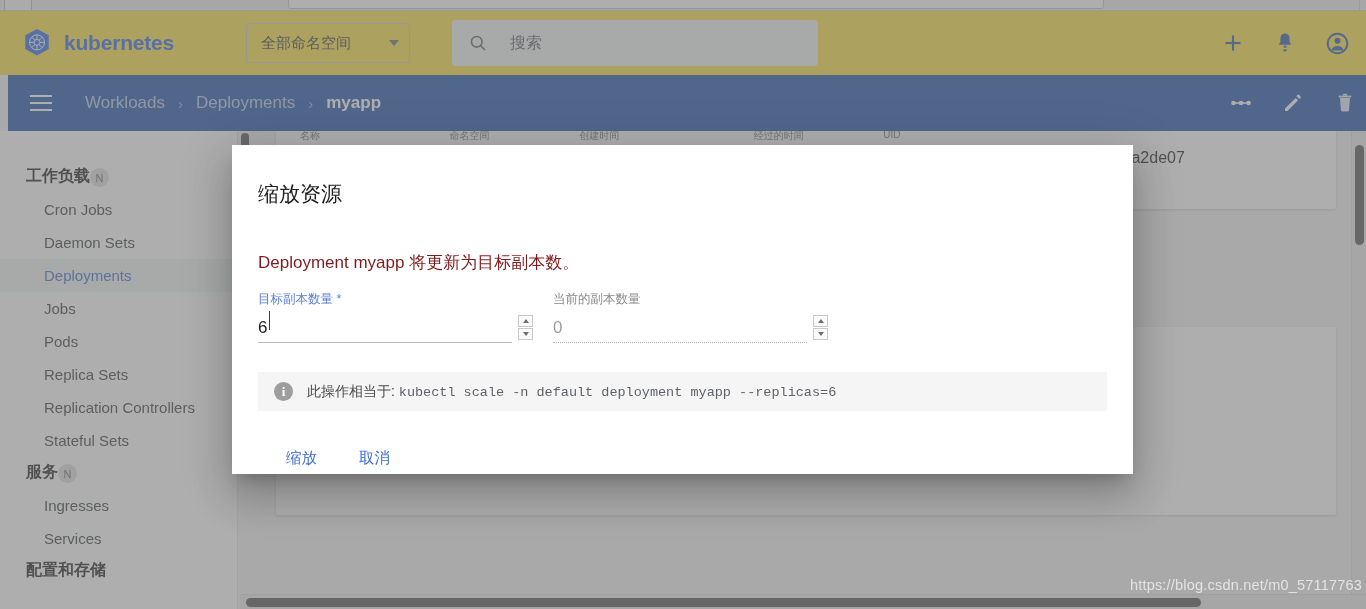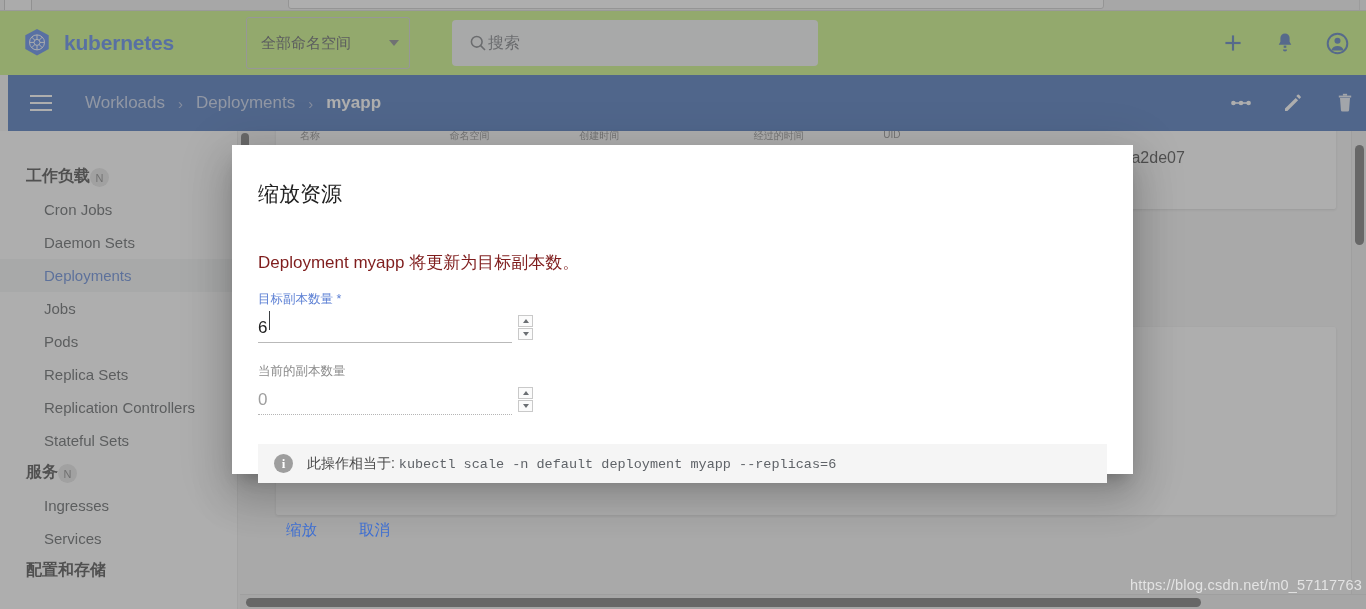--- a/index.html
+++ b/index.html
@@ -50,38 +50,38 @@
   .page {
     position: absolute; top: 11px; left: 0;
     width: 1366px; height: 598px;
     background: #f4f4f4;
   }
 
   
   .appbar {
     position: absolute; top: 0; left: 0;
     width: 1366px; height: 64px;
-    background: #bef264;
+    background: #fde047;
     display: flex; align-items: center;
   }
   .brand {
     display: flex; align-items: center;
     margin-left: 22px;
     gap: 12px;
   }
   .k8s-logo { width: 30px; height: 30px; display: block; }
   .brand-text {
     font-size: 21px;
     font-weight: bold;
     color: #326ce5;
     letter-spacing: -0.2px;
   }
   .ns-select {
     margin-left: 72px;
-    width: 164px; height: 52px;
+    width: 164px; height: 40px;
     border: 1px solid #c9c9c9;
     border-radius: 3px;
     display: flex; align-items: center;
     padding: 0 10px 0 14px;
     background: transparent;
     cursor: pointer;
   }
   .ns-select-label {
     font-size: 15px; color: #3c4043;
     flex: 1;
@@ -92,20 +92,21 @@
     border-right: 5px solid transparent;
     border-top: 6px solid #6b6f73;
   }
   .searchbox {
     margin-left: 42px;
     width: 366px; height: 46px;
     background: #f1f3f4;
     border-radius: 4px;
     display: flex; align-items: center;
     padding: 0 16px;
+    gap: 22px;
     cursor: text;
   }
   .search-placeholder {
     font-size: 16px; color: #5f6368;
   }
   .appbar-actions {
     position: absolute; right: 14px; top: 0;
     height: 64px;
     display: flex; align-items: center; gap: 22px;
   }
@@ -270,21 +271,20 @@
     margin: 9px 0 0 0;
   }
   .dialog-message {
     margin-top: 43px;
     font-size: 17px; color: #7f1d1d;
   }
   .field-row {
     margin-top: 17px;
     display: flex;
     gap: 20px;
-    flex-direction: column;
   }
   .field {
     position: relative;
     width: 275px;
   }
   .field-label {
     font-size: 12.5px;
     color: #5b7fd4;
     display: block;
     margin-bottom: 7px;

